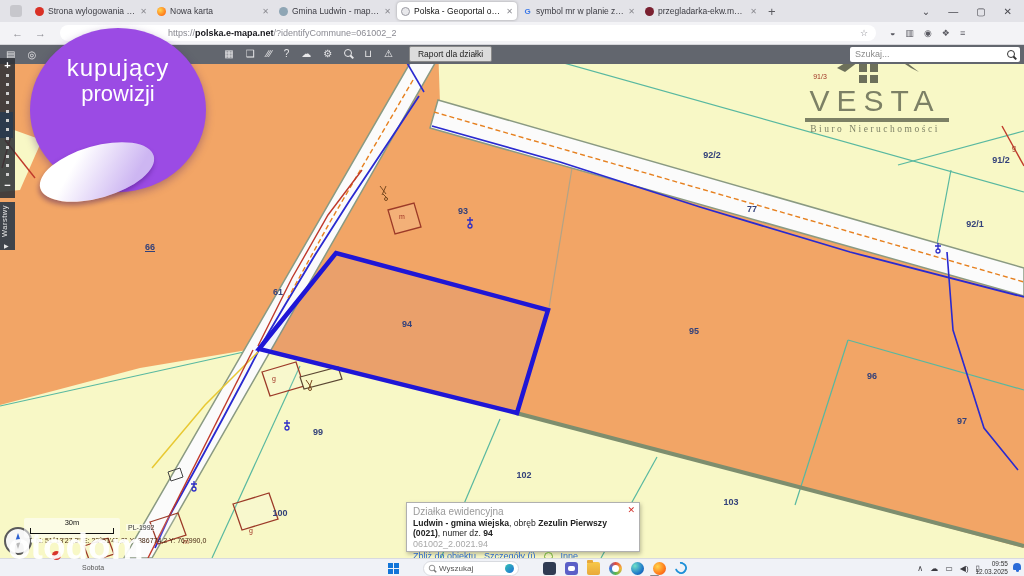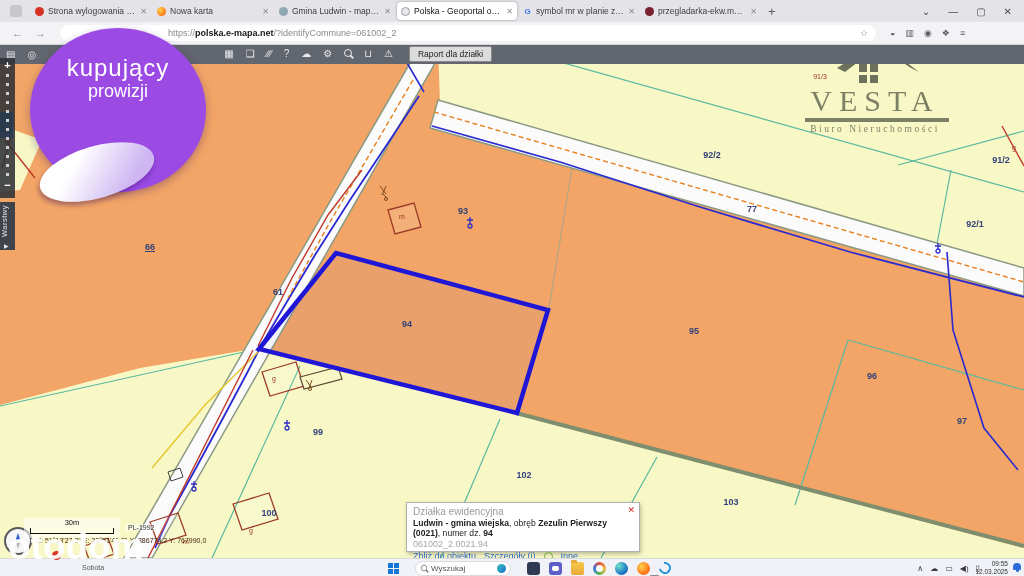--- a/index.html
+++ b/index.html
@@ -71,26 +71,26 @@
   
   #badge{position:absolute;left:30px;top:28px;width:176px;height:164px;z-index:10;text-decoration:underline;}
   #badge .disc{position:absolute;inset:0;border-radius:50%;background:#9b4be4;
                box-shadow:0 3px 8px rgba(60,20,110,.35);}
   #badge .peel{position:absolute;left:8px;top:118px;width:118px;height:52px;border-radius:50%;
                background:linear-gradient(135deg,#ffffff 30%,#cdb6f2 80%);transform:rotate(-16deg);
                box-shadow:-2px 3px 5px rgba(50,10,90,.4);}
   #badge .txt{position:absolute;inset:0;color:#fff;text-align:center;}
   #badge .l1{margin-top:26px;font-size:24px;font-weight:300;letter-spacing:1px;}
   #badge .l2{font-size:27px;font-weight:bold;letter-spacing:.5px;margin-top:-2px;}
-  #badge .l3{font-size:18px;font-weight:300;margin-top:-1px;}
+  #badge .l3{font-size:22px;font-weight:300;margin-top:-1px;}
 
   
   #vesta{position:absolute;left:795px;top:44px;width:160px;height:100px;z-index:3;opacity:.8;
          color:#5e634e;text-align:center;}
-  #vesta .name{font-family:Liberation Serif, serif;font-size:30px;letter-spacing:7px;line-height:30px;}
+  #vesta .name{font-family:Liberation Sans, sans-serif;font-size:30px;letter-spacing:7px;line-height:30px;}
   #vesta .bar{height:4px;background:#5e634e;margin:2px 6px 2px 10px;}
   #vesta .sub{font-family:"Liberation Serif",serif;font-size:9.5px;letter-spacing:2.5px;}
 
   
   #popup{position:absolute;left:406px;top:502px;width:234px;height:50px;background:#fff;
          border:1px solid #b0b0b0;box-shadow:1px 2px 4px rgba(0,0,0,.25);z-index:7;
          font-size:9px;padding:3px 6px;box-sizing:border-box;}
   #popup .hdr{color:#9a9a9a;font-size:10px;}
   #popup .close{position:absolute;right:4px;top:2px;color:#d2302a;font-size:9px;}
   #popup .desc{color:#222;margin-top:1px;font-size:8.6px;}
@@ -118,21 +118,21 @@
   
   #otodom{position:absolute;left:8px;top:526px;z-index:30;font-size:37px;font-weight:bold;
           color:rgba(255,255,255,.93);letter-spacing:0;}
   #weather{position:absolute;left:48px;top:551px;z-index:21;font-size:7px;color:#555;}
   #weather .dot{position:absolute;left:4px;top:0;width:9px;height:9px;border-radius:50%;background:#d8352a;}
   #weather .day{position:absolute;left:34px;top:13px;}
 
   
   #taskbar{position:absolute;left:0;top:558px;width:1024px;height:18px;background:#f0f2f7;
            border-top:1px solid #d8dadf;z-index:20;}
-  #tb-center{position:absolute;left:388px;top:0;height:18px;display:flex;align-items:center;gap:16px;}
+  #tb-center{position:absolute;left:388px;top:0;height:18px;display:flex;align-items:center;gap:24px;}
   #winlogo{width:11px;height:11px;display:grid;grid-template-columns:5px 5px;grid-template-rows:5px 5px;gap:1px;}
   #winlogo span{background:#1275d8;}
   #tb-search{width:86px;height:13px;background:#fff;border:1px solid #d9dbe0;border-radius:8px;
              display:flex;align-items:center;font-size:8px;color:#555;padding:0 4px;gap:3px;}
   #tb-search .cssmag{border-color:#777;transform:scale(.8);}
   #tb-search .cssmag::after{background:#777;}
   #bing{width:9px;height:9px;border-radius:50%;margin-left:auto;
         background:linear-gradient(135deg,#37c2b5,#1a6fd4);}
   .appico{width:13px;height:13px;border-radius:3px;position:relative;flex:0 0 auto;}
   .ai-dark{background:#2f3b52;}
@@ -249,21 +249,21 @@
     <div class="plabel" style="left: 463px; top: 211px;">93</div>
     <div class="plabel" style="left: 407px; top: 324px;">94</div>
     <div class="plabel" style="left: 694px; top: 331px;">95</div>
     <div class="plabel" style="left: 712px; top: 155px;">92/2</div>
     <div class="plabel" style="left: 752px; top: 209px;">77</div>
     <div class="plabel" style="left: 975px; top: 224px;">92/1</div>
     <div class="plabel" style="left: 1001px; top: 160px;">91/2</div>
     <div class="plabel" style="left: 872px; top: 376px;">96</div>
     <div class="plabel" style="left: 962px; top: 421px;">97</div>
     <div class="plabel" style="left: 318px; top: 432px;">99</div>
-    <div class="plabel" style="left: 269px; top: 513px;">100</div>
+    <div class="plabel" style="left: 280px; top: 513px;">100</div>
     <div class="plabel" style="left: 524px; top: 475px;">102</div>
     <div class="plabel" style="left: 731px; top: 502px;">103</div>
     <div class="rlabel" style="left: 402px; top: 216px;">m</div>
     <div class="rlabel" style="left: 274px; top: 378px;">g</div>
     <div class="rlabel" style="left: 1014px; top: 147px;">g</div>
     <div class="rlabel" style="left: 820px; top: 76px;">91/3</div>
     <div class="rlabel" style="left: 186px; top: 541px;">m</div>
     <div class="rlabel" style="left: 251px; top: 530px;">g</div>
   </div>
 
@@ -333,20 +333,24 @@
       <span class="ticon">❑</span>
       <span class="ticon">∕∕∕</span>
       <span class="ticon">?</span>
       <span class="ticon">☁</span>
       <span class="ticon">⚙</span>
       <span class="ticon"><span class="cssmag white"></span></span>
       <span class="ticon">⊔</span>
       <span class="ticon">⚠</span>
     </span>
   <button id="report-btn">Raport dla działki</button>
+  <div id="map-search">
+    <span>Szukaj...</span>
+    <span class="cssmag"></span>
+  </div>
 </div>
 
 <div id="zoomstrip">
   <div class="plus">+</div>
   <div class="track"></div>
   <div class="minus">−</div>
 </div>
 <div id="layers-tab">
   <div class="vt">Warstwy</div>
   <div class="tri">▶</div>

